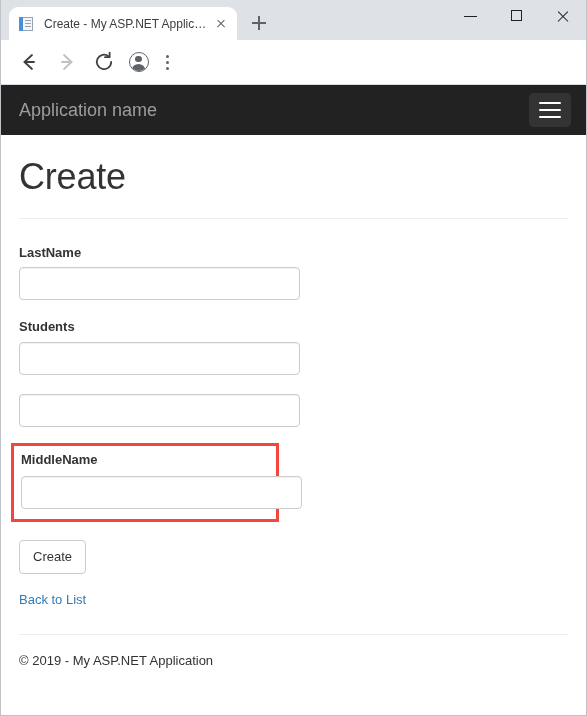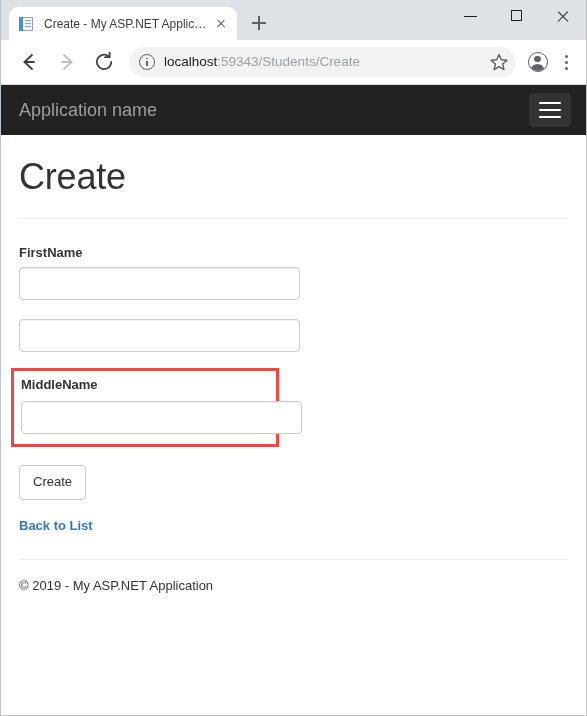--- a/index.html
+++ b/index.html
@@ -390,21 +390,20 @@
     line-height: 1.4;
   }
 
   .back-link {
     display: block;
     margin-top: 17px;
     color: #337ab7;
     font-size: 13px;
     text-decoration: none;
     line-height: 1.4;
-    font-weight: bold;
   }
 
   hr.footer-rule {
     border: none;
     border-top: 1px solid #eeeeee;
     margin: 24px 0 0 0;
   }
   .footer-text {
     margin-top: 17px;
     font-size: 13px;
@@ -456,29 +455,20 @@
       </svg>
     </div>
 
     <div class="navbtn">
       <svg class="arrow-svg" width="30" height="30" viewBox="0 0 30 30">
         <path d="M22.2 15 A7.2 7.2 0 1 1 19.6 9.4" fill="none" stroke="#3c4043" stroke-width="1.8" stroke-linecap="round"></path>
         <path d="M20.6 5.6 L20.6 10.2 L16 10.2" fill="none" stroke="#3c4043" stroke-width="1.8" stroke-linecap="round" stroke-linejoin="round"></path>
       </svg>
     </div>
 
-    <div class="omnibox">
-      <span class="info-icon"></span>
-      <span class="url"><span class="host">localhost</span><span>:59343/Students/Create</span></span>
-      <span class="star">
-        <svg width="22" height="22" viewBox="0 0 22 22">
-          <path d="M11 3.4 L13.25 8.7 L19 9.2 L14.65 13 L15.95 18.6 L11 15.6 L6.05 18.6 L7.35 13 L3 9.2 L8.75 8.7 Z" fill="none" stroke="#5f6368" stroke-width="1.4" stroke-linejoin="round"></path>
-        </svg>
-      </span>
-    </div>
 
     <div class="tb-icon">
       <span class="avatar-circle"></span>
     </div>
 
     <div class="dots">
       <span></span>
         <span></span>
         <span></span>
     </div>
@@ -495,23 +485,27 @@
       </span>
     </div>
 
     <div class="container">
 
       <h1 class="page-title">Create</h1>
       <hr class="rule">
 
       <form>
 
-
         <div class="form-group">
-          <label class="control-label">FirstName</label>
+          <label class="control-label">LastName</label>
+          <input class="form-control" type="text" value="" style="">
+        </div>
+
+        <div class="form-group">
+          <label class="control-label">Students</label>
           <input class="form-control" type="text" value="" style="">
         </div>
 
         <div class="form-group">
           <input class="form-control" type="text" value="" style="">
         </div>
 
         <div class="highlight-box">
           <div class="form-group">
             <label class="control-label">MiddleName</label>

